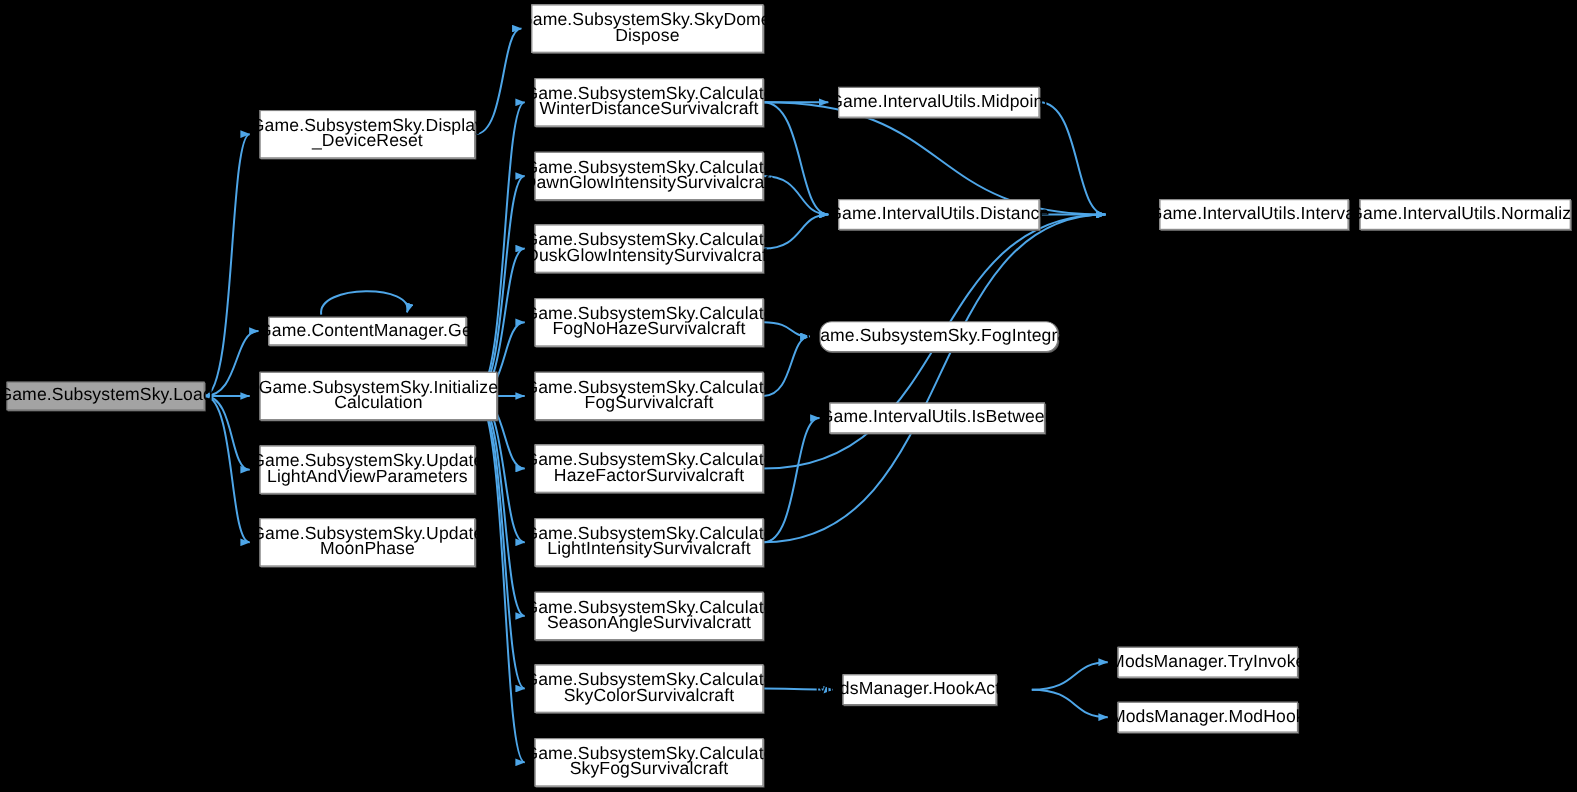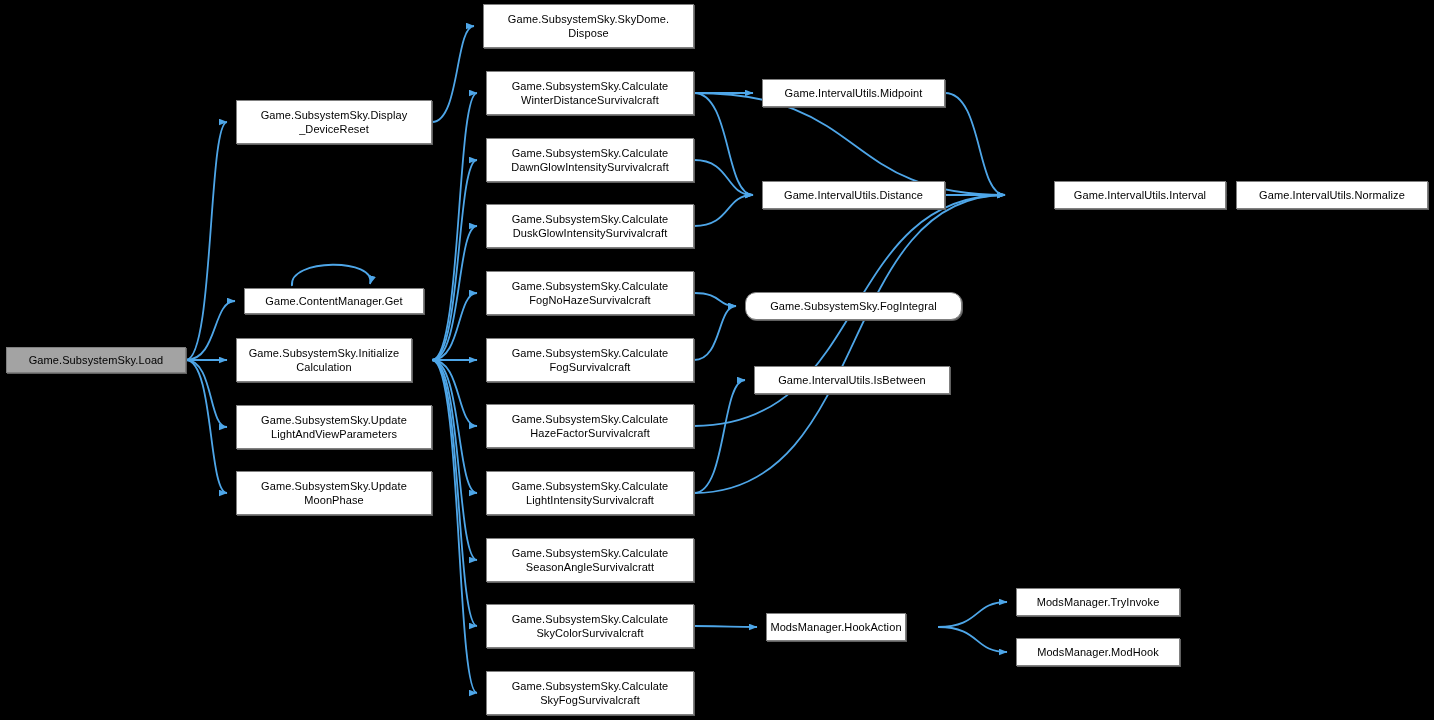--- a/index.html
+++ b/index.html
@@ -14,21 +14,21 @@
   .node{
     position:absolute;
     box-sizing:border-box;
     border:1px solid #808080;
     background:#ffffff;
     color:#000000;
     display:flex;
     align-items:center;
     justify-content:center;
     text-align:center;
-    font-size:11px;
+    font-size:16px;
     line-height:14px;
     letter-spacing:.1px;
     white-space:pre-line;
     padding:1px 3px;
     box-shadow:1px 1px 0 #606060;
   }
   .node.current{ background:#a3a3a3; }
 </style>
 </head>
 <body>
@@ -74,21 +74,21 @@
         <path d="M 1186 195 C 1214 195, 1208 195, 1227 195" fill="none" stroke="#4ea6e8" stroke-width="1.8" marker-end="url(#ah)"></path>
         <path d="M 938 627 C 980.9 627, 973.1 602, 1007 602" fill="none" stroke="#4ea6e8" stroke-width="1.8" marker-end="url(#ah)"></path>
         <path d="M 938 627 C 980.9 627, 973.1 652, 1007 652" fill="none" stroke="#4ea6e8" stroke-width="1.8" marker-end="url(#ah)"></path>
       </g>
   </svg>
   <div id="node-layer">
       <div class="node current" style="left: 6px; top: 347px; width: 180px; height: 26px;">Game.SubsystemSky.Load</div>
       <div class="node" style="left: 236px; top: 100px; width: 196px; height: 44px;">Game.SubsystemSky.Display
 _DeviceReset</div>
       <div class="node" style="left: 244px; top: 288px; width: 180px; height: 26px;">Game.ContentManager.Get</div>
-      <div class="node" style="left: 236px; top: 338px; width: 176px; height: 44px;">Game.SubsystemSky.Initialize
+      <div class="node" style="left: 236px; top: 338px; width: 216px; height: 44px;">Game.SubsystemSky.Initialize
 Calculation</div>
       <div class="node" style="left: 236px; top: 405px; width: 196px; height: 44px;">Game.SubsystemSky.Update
 LightAndViewParameters</div>
       <div class="node" style="left: 236px; top: 471px; width: 196px; height: 44px;">Game.SubsystemSky.Update
 MoonPhase</div>
       <div class="node" style="left: 483px; top: 4px; width: 211px; height: 44px;">Game.SubsystemSky.SkyDome.
 Dispose</div>
       <div class="node" style="left: 486px; top: 71px; width: 208px; height: 44px;">Game.SubsystemSky.Calculate
 WinterDistanceSurvivalcraft</div>
       <div class="node" style="left: 486px; top: 138px; width: 208px; height: 44px;">Game.SubsystemSky.Calculate

